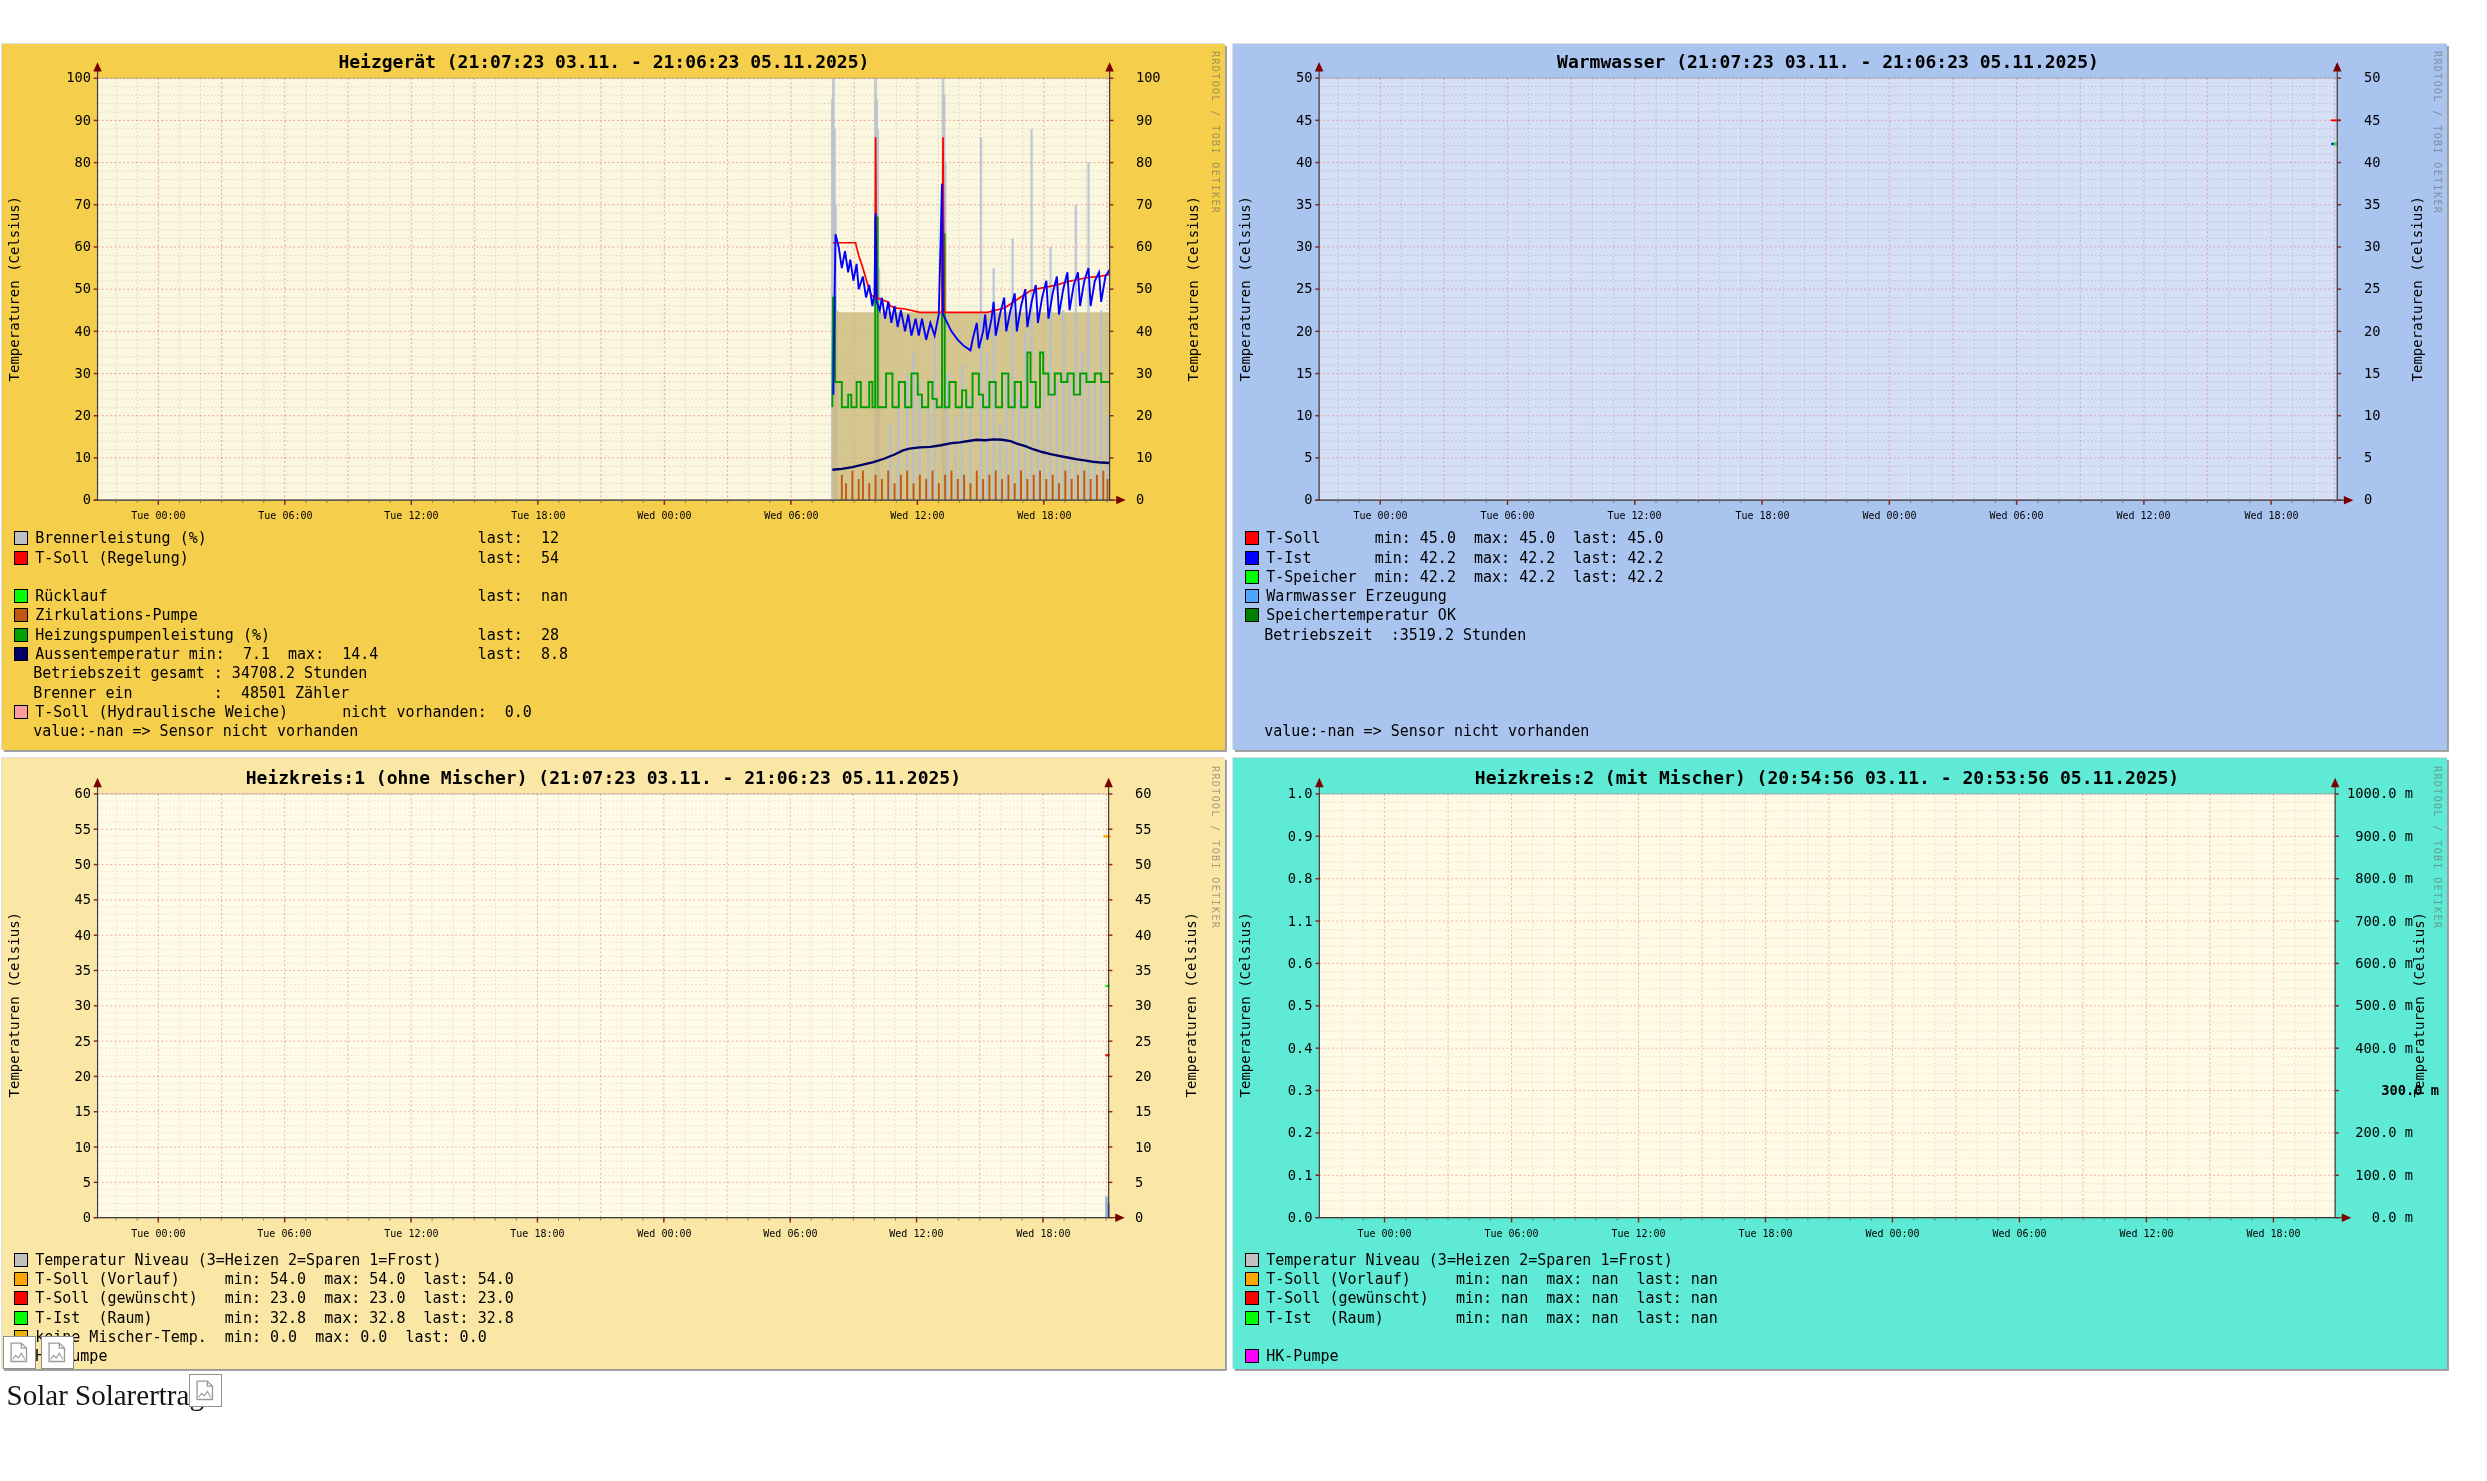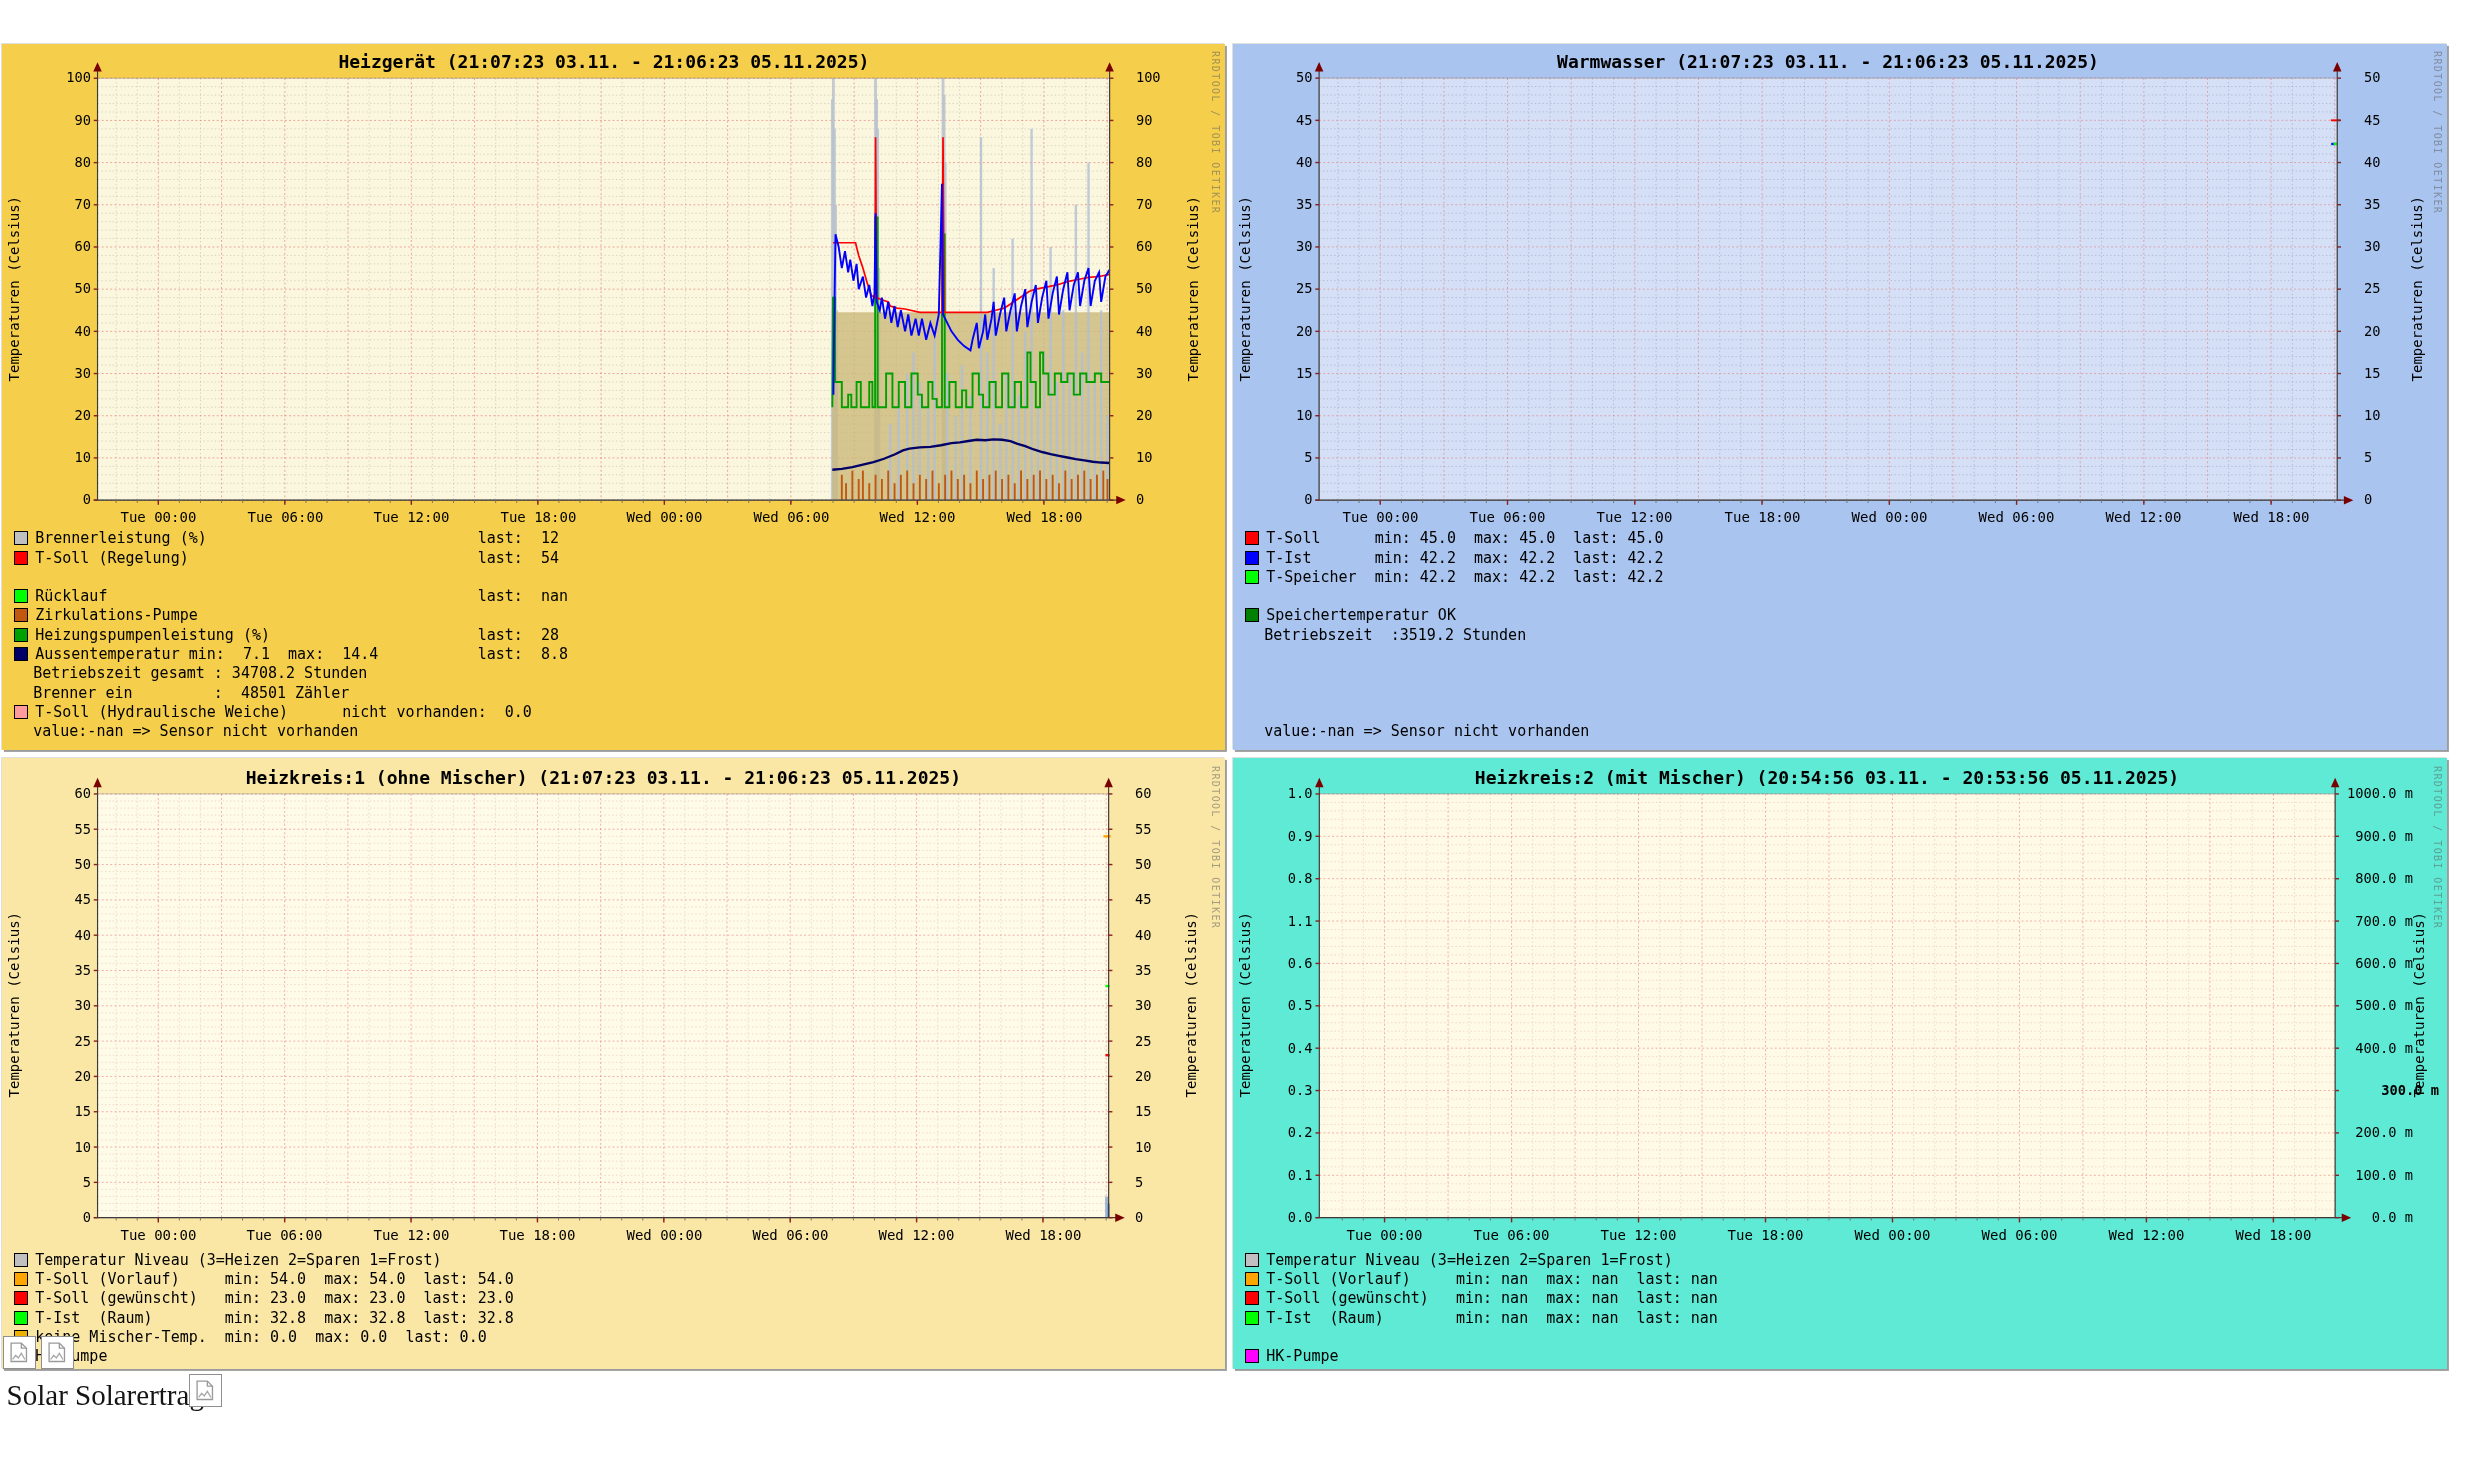--- a/index.html
+++ b/index.html
@@ -5,21 +5,21 @@
   html,body{margin:0;padding:0;}
   body{width:2487px;height:1482px;background:#ffffff;position:relative;
        font-family:"DejaVu Sans Mono",monospace;overflow:hidden;}
   .panel{position:absolute;box-shadow:1.9px 1.9px 0 #9c9c9c,-0.9px -0.9px 0 #dcdcdc;margin-top:42px;}
   .panel svg{position:absolute;left:0;top:0;}
   .abs{position:absolute;white-space:pre;color:#000;line-height:1.1;}
   .title{font-weight:bold;font-size:18px;text-align:center;}
   .ytick{font-size:13.7px;text-align:right;}
   .y2tick{font-size:13.7px;text-align:left;}
   .y2tick.right{text-align:right;}
-  .xtick{font-size:14px;text-align:center;}
+  .xtick{font-size:10px;text-align:center;}
   .vlab{font-size:14px;text-align:center;transform:rotate(-90deg);transform-origin:center center;}
   .wm{position:absolute;font-size:10px;color:rgba(95,95,95,0.55);writing-mode:vertical-rl;
       letter-spacing:1.4px;white-space:pre;}
   .lrow{font-size:15px;height:19px;}
   .sw{display:inline-block;width:11.4px;height:11.4px;border:0.9px solid #000;margin-right:7.6px;
       vertical-align:-0.9px;}
   .lt{white-space:pre;vertical-align:0.9px;}
   .imgbox{position:absolute;width:31px;height:31px;border:0.9px solid #8f8f8f;background:#fff;}
   .imgbox svg{position:absolute;left:2.8px;top:2.8px;}
   .solar{position:absolute;font-family:"Liberation Serif","DejaVu Serif",serif;
@@ -582,20 +582,21 @@
       <div class="abs xtick" style="left: 609px; width: 95px; top: 466px;">Wed 00:00</div>
       <div class="abs xtick" style="left: 736px; width: 95px; top: 466px;">Wed 06:00</div>
       <div class="abs xtick" style="left: 863px; width: 95px; top: 466px;">Wed 12:00</div>
       <div class="abs xtick" style="left: 991px; width: 95px; top: 466px;">Wed 18:00</div>
       <div class="abs vlab" style="left: -198px; width: 422px; top: 237px;">Temperaturen (Celsius)</div>
       <div class="abs vlab" style="left: 974px; width: 422px; top: 237px;">Temperaturen (Celsius)</div>
       <div class="wm" style="left: 1199px; top: 7.6px;">RRDTOOL / TOBI OETIKER</div>
       <div class="abs lrow" style="left: 12.3px; top: 486px; width: 1189px;"><span class="sw" style="background: rgb(255, 0, 0);"></span><span class="lt">T-Soll      min: 45.0  max: 45.0  last: 45.0</span></div>
       <div class="abs lrow" style="left: 12.3px; top: 506px; width: 1189px;"><span class="sw" style="background: rgb(0, 0, 255);"></span><span class="lt">T-Ist       min: 42.2  max: 42.2  last: 42.2</span></div>
       <div class="abs lrow" style="left: 12.3px; top: 525px; width: 1189px;"><span class="sw" style="background: rgb(0, 255, 0);"></span><span class="lt">T-Speicher  min: 42.2  max: 42.2  last: 42.2</span></div>
+      <div class="abs lrow" style="left: 12.3px; top: 544px; width: 1189px;"><span class="sw" style="background: rgb(77, 166, 255);"></span><span class="lt">Warmwasser Erzeugung</span></div>
       <div class="abs lrow" style="left: 12.3px; top: 563px; width: 1189px;"><span class="sw" style="background: rgb(0, 128, 0);"></span><span class="lt">Speichertemperatur OK</span></div>
       <div class="abs lrow" style="left: 12.3px; top: 583px; width: 1189px;"><span class="sw" style="border: none; background: transparent;"></span><span class="lt">Betriebszeit  :3519.2 Stunden</span></div>
       <div class="abs lrow" style="left: 12.3px; top: 679px; width: 1189px;"><span class="sw" style="border: none; background: transparent;"></span><span class="lt">value:-nan =&gt; Sensor nicht vorhanden</span></div>
     </section>
   <section class="panel" style="left: 1.9px; top: 716px; width: 1223px; height: 611px; background: rgb(250, 231, 166);">
       <svg width="1223" height="611" viewBox="0 0 1293 646">
         <rect x="101" y="38" width="1069" height="448" fill="#FFFBE9"></rect>
         <line x1="120.66514583333333" y1="38" x2="120.66514583333333" y2="486" stroke="rgba(205,150,125,0.35)" stroke-width="1" stroke-dasharray="1.5,2.5"></line>
         <line x1="142.93597916666667" y1="38" x2="142.93597916666667" y2="486" stroke="rgba(205,150,125,0.35)" stroke-width="1" stroke-dasharray="1.5,2.5"></line>
         <line x1="187.47764583333333" y1="38" x2="187.47764583333333" y2="486" stroke="rgba(205,150,125,0.35)" stroke-width="1" stroke-dasharray="1.5,2.5"></line>

